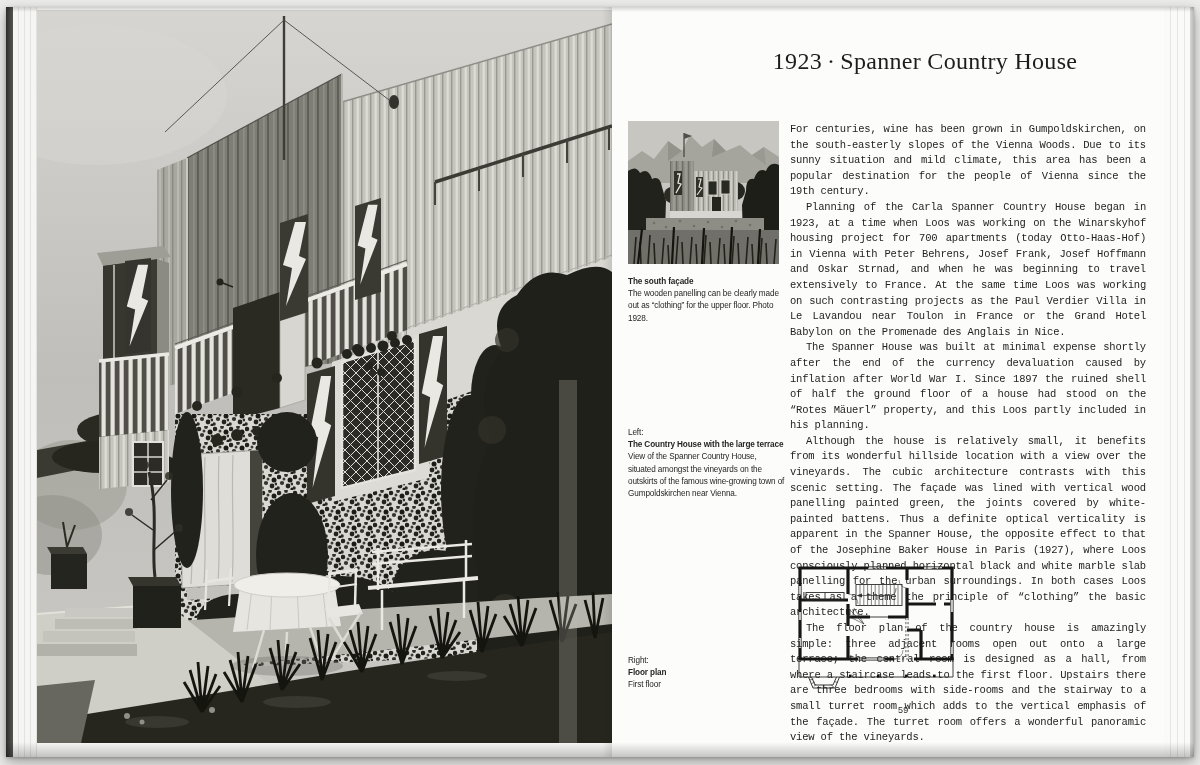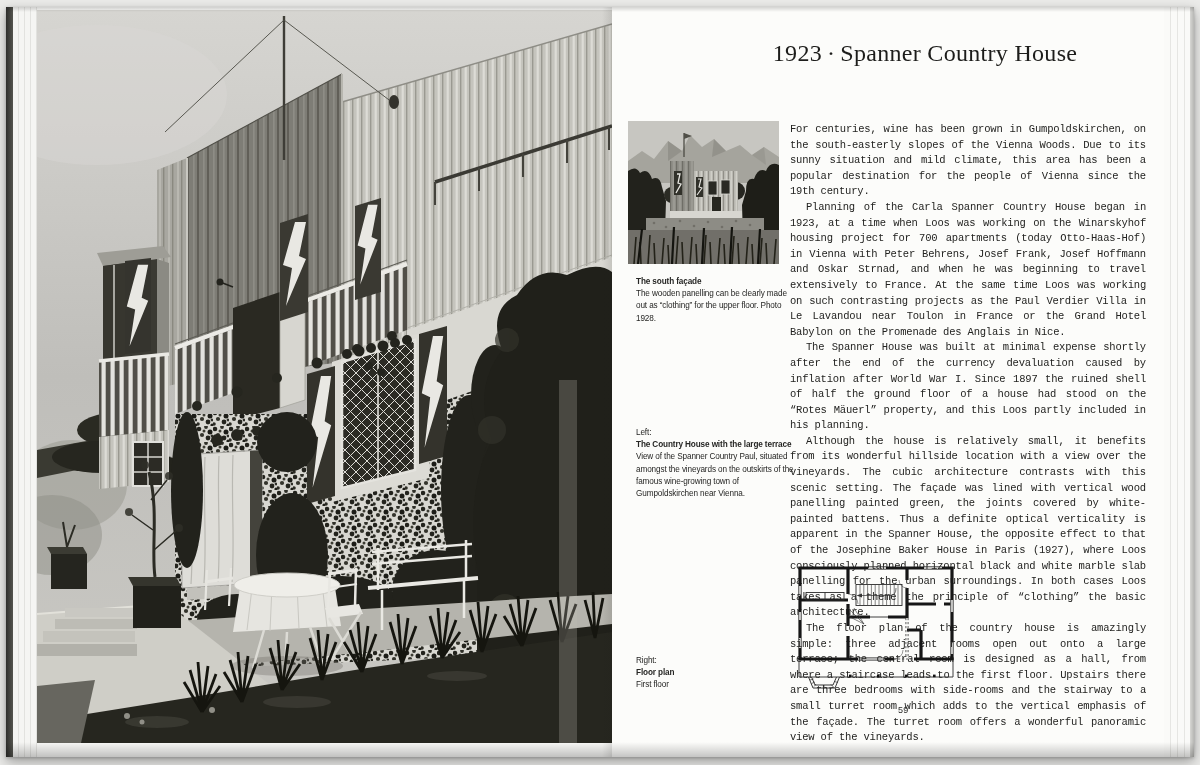--- a/index.html
+++ b/index.html
@@ -23,29 +23,29 @@
         background:linear-gradient(0deg,rgba(0,0,0,.22),rgba(0,0,0,0));}
   .left-page{position:absolute;left:31px;top:0;width:575px;height:750px;background:#f8f8f6;}
   .left-page svg{position:absolute;left:0;top:3px;width:575px;height:733px;display:block;}
   .gutter{position:absolute;left:596px;top:0;width:40px;height:750px;
         background:linear-gradient(90deg,rgba(30,30,26,0) 0%,rgba(30,30,26,.16) 38%,rgba(30,30,26,.10) 55%,rgba(30,30,26,0) 100%);}
   .right-page{position:absolute;left:606px;top:0;width:552px;height:750px;background:#fcfcfa;}
 
   
   .title-block{position:absolute;left:98px;top:33px;width:430px;text-align:center;
         font-family:"Liberation Serif",serif;color:#1d1d1b;}
-  .title-line{font-size:24px;letter-spacing:.3px;white-space:nowrap;}
+  .title-line{font-size:24px;letter-spacing:.3px;white-space:nowrap;margin-top:8px;}
   .title-line .dot{padding:0 5px;}
   .subtitle{font-size:12px;font-weight:bold;margin-top:3px;letter-spacing:.2px;}
 
   
   .thumb{position:absolute;left:16px;top:114px;width:151px;height:143px;margin:0;}
   .thumb svg{display:block;width:151px;height:143px;}
   .cap{position:absolute;left:16px;width:158px;font-size:8.2px;line-height:12.2px;
-       letter-spacing:-.12px;color:#262624;margin-left:8px;}
+       letter-spacing:-.12px;color:#262624;}
   .cap .cap-title{font-weight:bold;}
   .cap1{top:269px;}
   .cap2{top:420px;}
   .cap3{top:648px;}
 
   
   .body-text{position:absolute;left:178px;top:115px;width:356px;
        font-size:10.5px;line-height:15.6px;letter-spacing:-.18px;
        text-align:justify;color:#232321;font-family:Liberation Mono, monospace;}
   .body-text p{margin:0;}
@@ -404,21 +404,21 @@
     </figure>
 
     <div class="cap cap1">
       <div class="cap-title">The south façade</div>
       <div class="cap-body">The wooden panelling can be clearly made out as “clothing” for the upper floor. Photo 1928.</div>
     </div>
 
     <div class="cap cap2">
       <div class="cap-prefix">Left:</div>
       <div class="cap-title">The Country House with the large terrace</div>
-      <div class="cap-body">View of the Spanner Country Paul, situated amongst the vineyards on the outskirts of the famous wine-growing town of Gumpoldskirchen near Vienna.</div>
+      <div class="cap-body">View of the Spanner Country House, situated amongst the vineyards on the outskirts of the famous wine-growing town of Gumpoldskirchen near Vienna.</div>
     </div>
 
     <div class="cap cap3">
       <div class="cap-prefix">Right:</div>
       <div class="cap-title">Floor plan</div>
       <div class="cap-body">First floor</div>
     </div>
 
     <article class="body-text">
       <p>For centuries, wine has been grown in Gumpoldskirchen, on the south-easterly slopes of the Vienna Woods. Due to its sunny situation and mild climate, this area has been a popular destination for the people of Vienna since the 19th century.</p>

